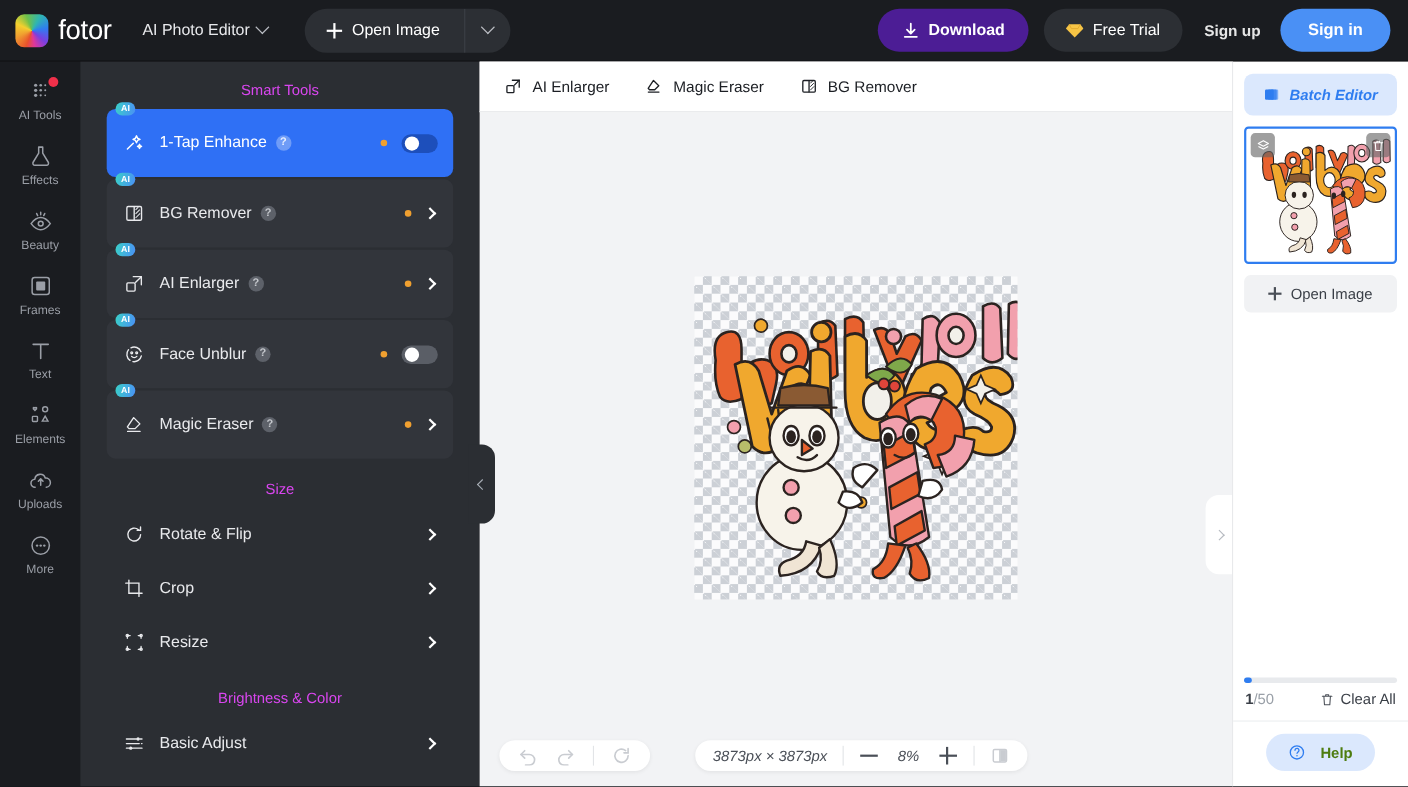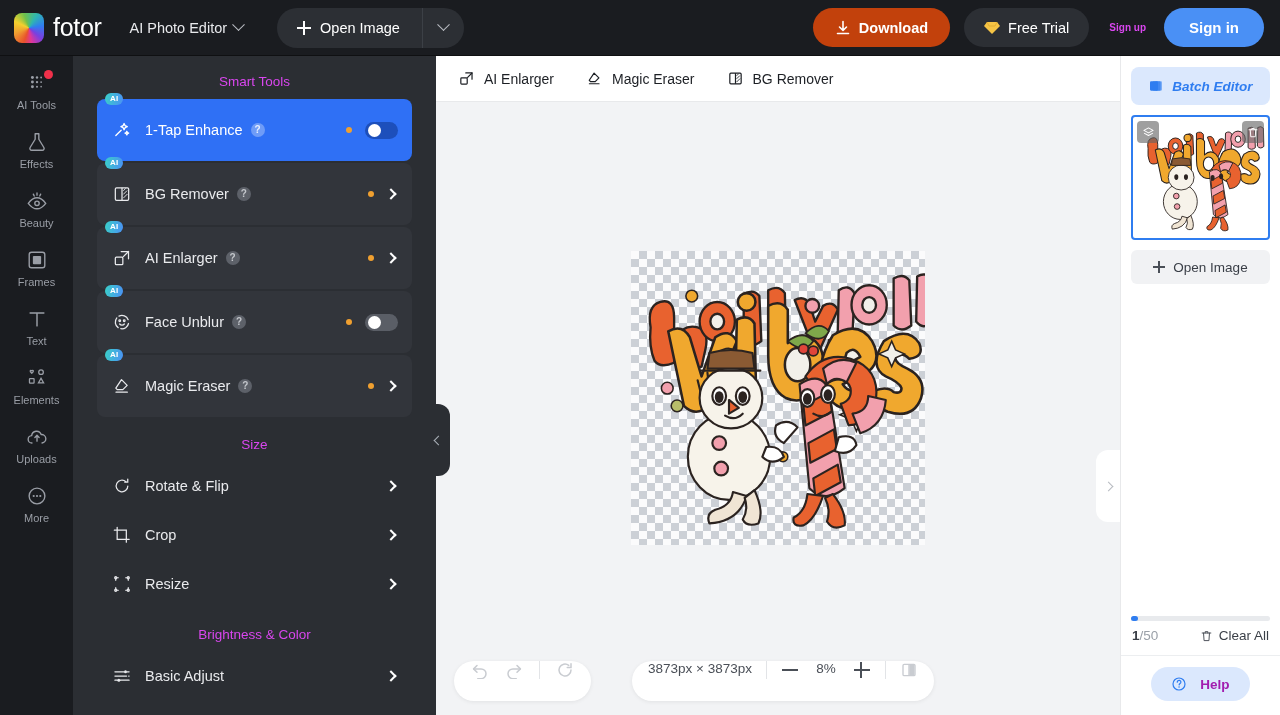--- a/index.html
+++ b/index.html
@@ -45,30 +45,30 @@
   .plus-ic::before, .plus-ic::after { content:""; position:absolute; background:#fff; }
   .plus-ic::before { left: 6px; top: 0; width: 2px; height: 14px; }
   .plus-ic::after { top: 6px; left: 0; height: 2px; width: 14px; }
   .open-image-caret {
     width: 42px; display: flex; align-items: center; justify-content: center;
     border-left: 1px solid #3c4046; cursor: pointer;
   }
   .hdr-spacer { flex: 1; }
   .btn-download {
     display: flex; align-items: center; gap: 8px;
-    background: #c2410c; color: #fff; border-radius: 20px;
+    background: #4c1d95; color: #fff; border-radius: 20px;
     height: 39px; padding: 0 22px; font-size: 14.5px; font-weight: 600; cursor: pointer;
   }
   .btn-trial {
     display: flex; align-items: center; gap: 8px;
     background: #2c2f34; color: #fff; border-radius: 20px;
     height: 39px; padding: 0 20px; font-size: 14.5px; font-weight: 500;
     margin-left: 14px; cursor: pointer;
   }
-  .btn-signup { color: #d946ef; font-size: 10px; font-weight: 600; margin-left: 20px; cursor: pointer; }
+  .btn-signup { color: #e5e5e5; font-size: 14px; font-weight: 600; margin-left: 20px; cursor: pointer; }
   .btn-signin {
     background: #4a90f5; color: #fff; border-radius: 20px;
     height: 39px; padding: 16px 25px; font-size: 15px; font-weight: 600;
     margin-left: 18px; display: flex; align-items: center; cursor: pointer;
   }
 
   
   .body-row { flex: 1; display: flex; min-height: 0; position: relative; }
 
   
@@ -167,22 +167,22 @@
     background: #fff; border-radius: 12px 0 0 12px;
     display: flex; align-items: center; justify-content: center; z-index: 6; cursor: pointer;
   }
   .handle-r .hc { width: 7px; height: 7px; border-right: 1.6px solid #b6bac0; border-top: 1.6px solid #b6bac0; transform: rotate(45deg); }
 
   .bottom-bar {
     position: absolute; left: 0; right: 0; bottom: 14px;
     display: flex; align-items: center; padding: 0 18px;
   }
   .pill {
-    background: #fff; border-radius: 22px; height: 40px;
-    display: flex; box-shadow: 0 1px 4px rgba(0,0,0,.07);
+    background: #fff; border-radius: 22px; height: 28px;
+    display: flex; align-items: center; box-shadow: 0 1px 4px rgba(0,0,0,.07); font-style: italic;
   }
   .hist-pill { padding: 0 17px; gap: 16px; }
   .hist-ic { width: 18px; height: 18px; cursor: pointer; }
   .vdiv { width: 1px; height: 18px; background: #e2e4e7; }
   .zoom-pill { margin-left: auto; margin-right: 168px; padding: 0 16px; gap: 14px; }
   .dims { font-size: 13.5px; color: #4a4f57; }
   .zbtn { width: 18px; height: 18px; position: relative; cursor: pointer; }
   .zbtn::before { content:""; position:absolute; left:1px; top:8px; width:16px; height:2px; background:#4a4f57; }
   .zbtn.plus::after { content:""; position:absolute; top:1px; left:7px; width:2px; height:16px; background:#4a4f57; }
   .zval { font-size: 13.5px; color: #4a4f57; min-width: 26px; text-align: center; }
@@ -221,21 +221,21 @@
   .scroll-track { margin: 0 10px 7px; height: 5px; border-radius: 3px; background: #e8eaed; position: relative; cursor: pointer; }
   .scroll-thumb { position: absolute; left: 0; top: 0; height: 5px; width: 7px; border-radius: 3px; background: #2f7df0; }
   .count-row {
     display: flex; align-items: center; padding: 0 11px 12px;
     font-size: 13.5px; color: #9aa0a8;
   }
   .count-row b { color: #3a3f47; font-weight: 700; }
   .clear-all { margin-left: auto; display: flex; align-items: center; gap: 6px; color: #3a3f47; cursor: pointer; }
   .help-row { border-top: 1px solid #eceef0; padding: 11px 0 14px; display: flex; justify-content: center; }
   .help-btn {
-    background: #dbe8fd; color: #a21caf; border-radius: 18px; height: 34px;
+    background: #dbe8fd; color: #4d7c0f; border-radius: 18px; height: 34px;
     padding: 0 20px; display: flex; align-items: center; gap: 13px;
     font-size: 13.5px; font-weight: 600; cursor: pointer;
   }
 </style>
 </head>
 <body>
 
 <div class="app">
 
   <div class="header">

